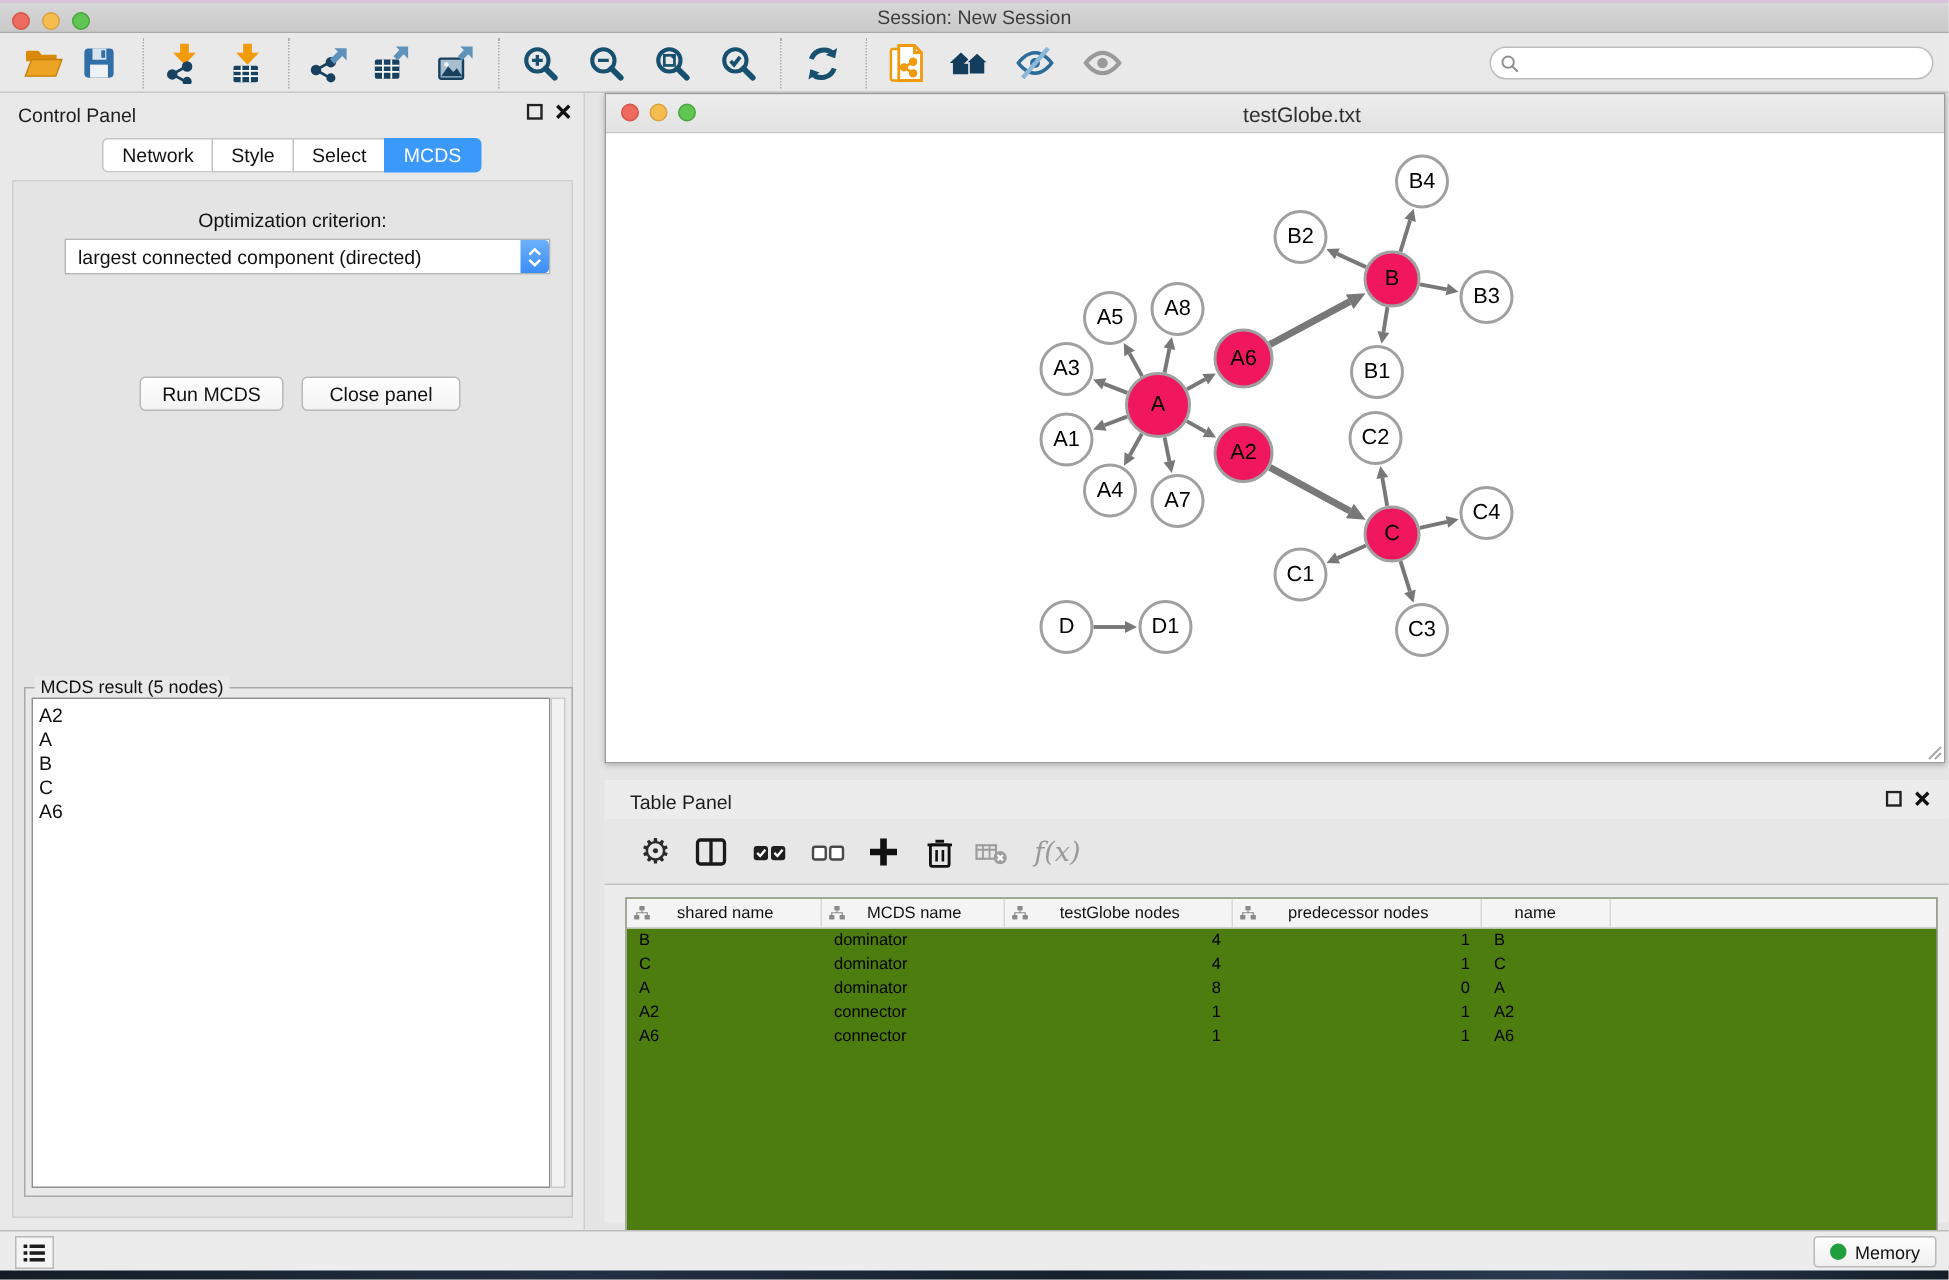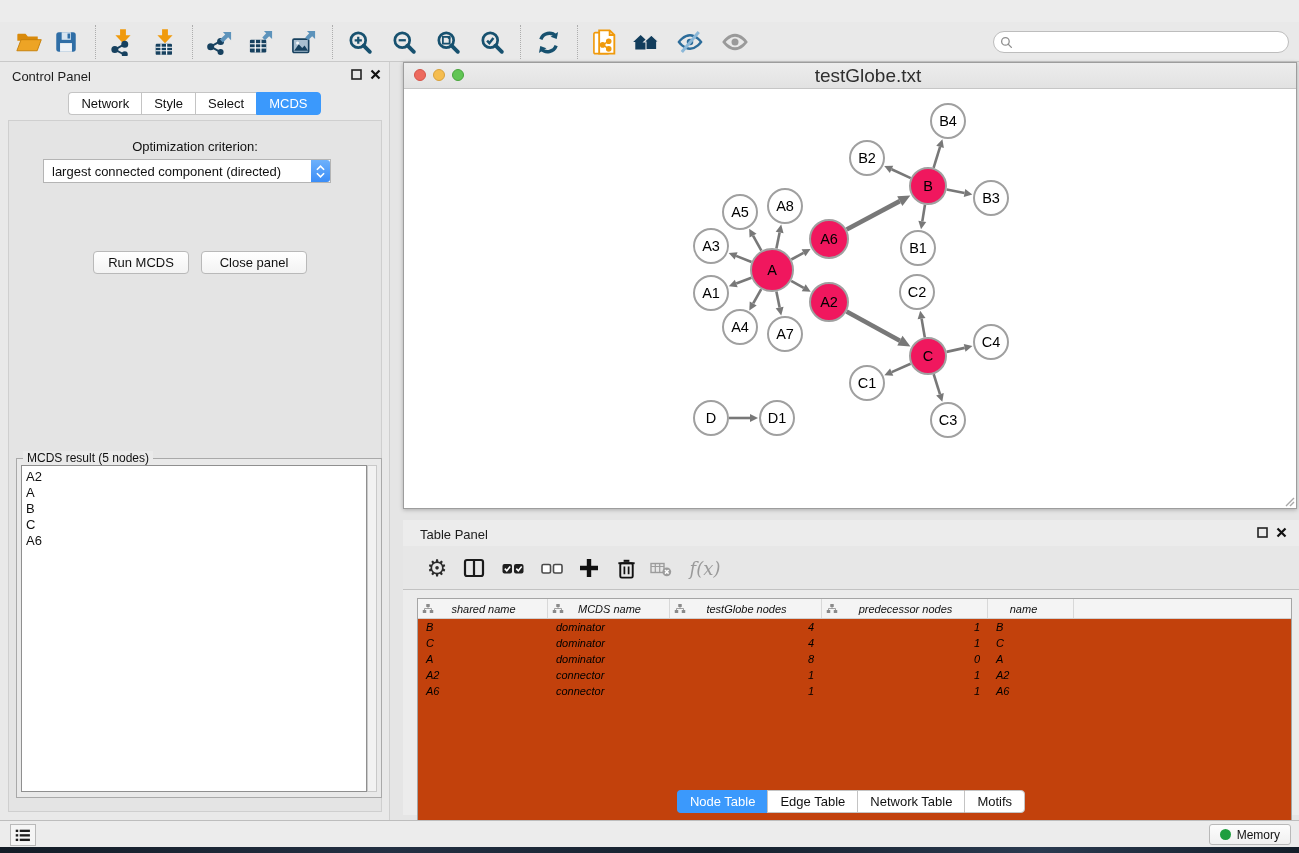--- a/index.html
+++ b/index.html
@@ -33,64 +33,72 @@
   .panel-head { position:absolute; left:0; top:0; width:100%; height:26px; }
   .panel-title { position:absolute; left:12px; top:7px; font-size:13px; color:#1c1c1c; }
   .wbtns { position:absolute; right:8px; top:7px; display:flex; gap:8px; align-items:center; }
   .cp-tabs { position:absolute; left:0; top:30px; width:100%; display:flex; justify-content:center; }
   .seg { font-size:13px; padding:3px 12px; background:#fff; border:1px solid #c4c4c4; border-right:none; color:#111; }
   .seg:first-child { border-radius:4px 0 0 4px; }
   .seg:last-child { border-radius:0 4px 4px 0; border-right:1px solid #c4c4c4; }
   .seg.active { background:#3b99fc; border-color:#3b99fc; color:#fff; }
   .cp-inner { position:absolute; left:8px; top:58px; width:374px; height:692px; background:#e4e4e4; border:1px solid #cfcfcf; }
   .opt-label { position:absolute; left:0; top:18px; width:100%; text-align:center; font-size:13px; color:#111; }
-  .dropdown { position:absolute; left:34px; top:38px; width:288px; height:24px; background:#fff; border:1px solid #b4b4b4; border-radius:0; display:flex; align-items:center; }
+  .dropdown { position:absolute; left:34px; top:38px; width:324px; height:24px; background:#fff; border:1px solid #b4b4b4; border-radius:0; display:flex; align-items:center; }
   .dropdown .dd-text { flex:1; font-size:13px; padding-left:8px; color:#111; white-space:nowrap; overflow:hidden; }
   .dd-stepper { width:19px; height:22px; background:linear-gradient(#6db1fb,#3b8df7); border-radius:0 3px 3px 0; display:flex; flex-direction:column; align-items:center; justify-content:center; gap:1px; }
   .btn { position:absolute; height:23px; background:linear-gradient(#ffffff,#f3f3f3); border:1px solid #b9b9b9; border-radius:4px; font-size:13px; color:#111; display:flex; align-items:center; justify-content:center; }
   .groupbox { position:absolute; left:16px; top:396px; width:366px; height:340px; border:1px solid #a9a9a9; background:#e9e9e9; }
   .groupbox-label { position:absolute; left:6px; top:-8px; background:#e9e9e9; padding:0 4px; font-size:12px; color:#111; }
   .mcds-list { position:absolute; left:4px; top:6px; right:14px; bottom:5px; background:#fff; border:1px solid #8f8f8f; padding:3px 0 0 4px; font-size:13px; color:#111; line-height:16px; }
   .mcds-scroll { position:absolute; right:4px; top:6px; width:10px; bottom:5px; background:#f2f2f2; border:1px solid #c9c9c9; }
 
   
   .net-window { position:absolute; left:403px; top:0px; width:894px; height:447px; background:#fff; border:1px solid #9d9d9d; box-shadow:0 1px 4px rgba(0,0,0,.25); }
   .net-titlebar { position:absolute; left:0; top:0; width:100%; height:26px; background:linear-gradient(#ededed,#e2e2e2); border-bottom:1px solid #c6c6c6; display:flex; align-items:center; justify-content:center; }
   .net-titlebar .tl-group { position:absolute; left:10px; top:6px; display:flex; gap:7px; }
-  .net-title { font-size:19px; color:#2f2f2f;padding-left:36px; }
+  .net-title { font-size:14px; color:#2f2f2f;padding-left:36px; }
   .net-canvas { position:absolute; left:0; top:26px; width:892px; height:419px; background:#fff; }
   .grip { position:absolute; right:1px; bottom:1px; width:12px; height:12px; }
 
   
   .table-panel { position:absolute; left:403px; top:458px; width:896px; height:295px; background:#ececec; }
   .tp-toolbar { position:absolute; left:0; top:26px; width:100%; height:44px; background:#e7e7e7; border-bottom:1px solid #c2c2c2; }
   .tp-btn { position:absolute; top:6px; width:32px; height:32px; display:flex; align-items:center; justify-content:center; }
   .gear-glyph { font-family:"DejaVu Sans", sans-serif; font-size:23px; color:#2b2b2b; line-height:1; }
   .fx-glyph { font-family:"DejaVu Serif", serif; font-style:italic; font-size:18px; color:#9a9a9a; }
-  .tbl { position:absolute; left:14px; top:78px; width:875px; height:244px; background:#c2410c; border:1px solid #a5a5a5; overflow:hidden;font-style:italic; }
+  .tbl { position:absolute; left:14px; top:78px; width:875px; height:244px; background:#4d7c0f; border:1px solid #a5a5a5; overflow:hidden; }
   .tbl-head { display:flex; background:#f4f4f4; border-bottom:1px solid #cfcfcf; height:20px; }
   .th { display:flex; align-items:center; border-right:1px solid #d8d8d8; font-size:11px; color:#111; position:relative; }
   .th .th-label { flex:1; text-align:center; padding-right:14px; }
   .th .oc { margin-left:4px; }
   .tr { display:flex; height:16px; align-items:center; font-size:11px; color:#000; }
   .td { padding:0 8px; white-space:nowrap; overflow:hidden; }
   .tp-tabs { position:absolute; left:0; top:270px; width:100%; display:flex; justify-content:center; }
 
   
   .statusbar { position:absolute; left:0; top:820px; width:1299px; height:27px; background:#ececec; border-top:1px solid #bdbdbd; }
   .list-btn { position:absolute; left:10px; top:3px; width:26px; height:22px; background:#f5f5f5; border:1px solid #b9b9b9; display:flex; align-items:center; justify-content:center; }
   .memory-btn { position:absolute; right:8px; top:3px; height:21px; background:linear-gradient(#fdfdfd,#f0f0f0); border:1px solid #b9b9b9; border-radius:3px; display:flex; align-items:center; gap:6px; padding:0 10px; font-size:12px; color:#111; }
   .memdot { width:11px; height:11px; border-radius:50%; background:#1e9e3e; }
   .desktop-strip { position:absolute; left:0; top:847px; width:1299px; height:6px; background:linear-gradient(90deg,#131c26,#233043 30%,#15202c 55%,#2a3a50 80%,#141e29); }
 </style>
 </head>
 <body>
 
 <div class="screen">
 
+  <div class="titlebar">
+    <div class="tl-group">
+      <div class="tl red"></div>
+      <div class="tl yel"></div>
+      <div class="tl grn"></div>
+    </div>
+    <div class="titlebar-text">Session: New Session</div>
+  </div>
 
   <div class="toolbar">
     <div class="tbtn" style="left:12px">
       <svg width="28" height="28" viewBox="0 0 24 24">
         <path d="M2 6c0-.6.4-1 1-1h6l2 2.3h8.5V11H2z" fill="#d98a0b"></path>
         <path d="M1.6 19.5 5.2 10h17.3L19 19.5z" fill="#eda425" stroke="#c67f08" stroke-width=".8"></path>
       </svg>
     </div>
     <div class="tbtn" style="left:49px">
       <svg width="26" height="26" viewBox="0 0 24 24">
@@ -520,26 +528,20 @@
             </div>
             <div class="tr">
               <div class="td" style="width: 130px; text-align: left;">A6</div>
               <div class="td" style="width: 122px; text-align: left;">connector</div>
               <div class="td" style="width: 152px; text-align: right;">1</div>
               <div class="td" style="width: 166px; text-align: right;">1</div>
               <div class="td" style="width: 86px; text-align: left;">A6</div>
             </div>
           </div>
       </div>
-      <div class="tp-tabs" id="tp-tabs">
-          <div class="seg active">Node Table</div>
-          <div class="seg">Edge Table</div>
-          <div class="seg">Network Table</div>
-          <div class="seg">Motifs</div>
-        </div>
     </div>
   </div>
 
   <div class="statusbar">
     <div class="list-btn">
       <svg width="16" height="15" viewBox="0 0 22 20">
         <g fill="#1c1c1c">
           <rect x="1" y="2" width="3.4" height="3.2"></rect>
             <rect x="6.5" y="2" width="14" height="3.2"></rect>
           <rect x="1" y="8.2" width="3.4" height="3.2"></rect>

